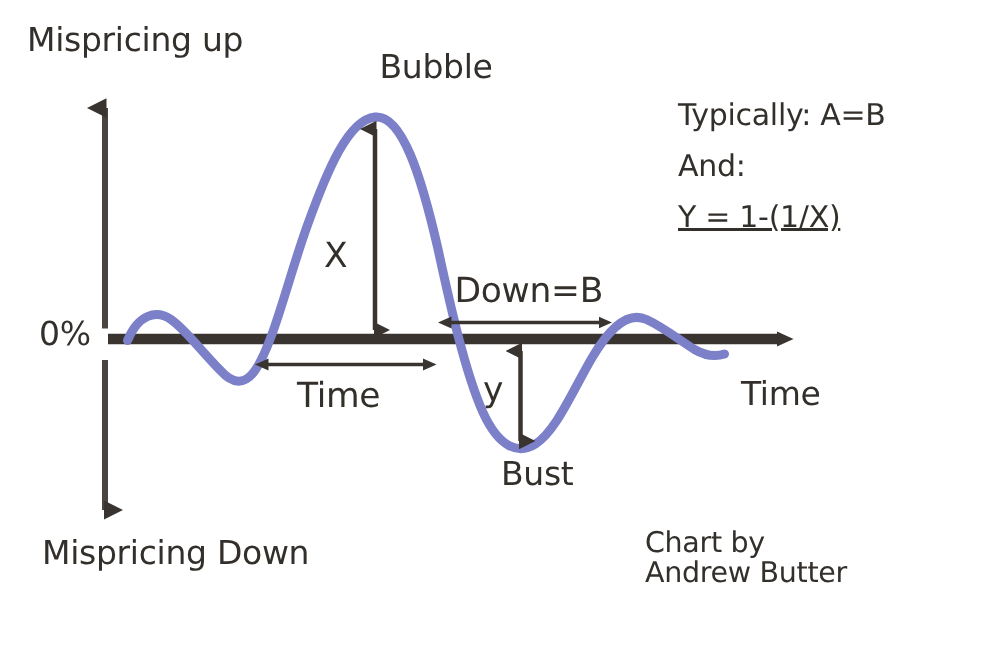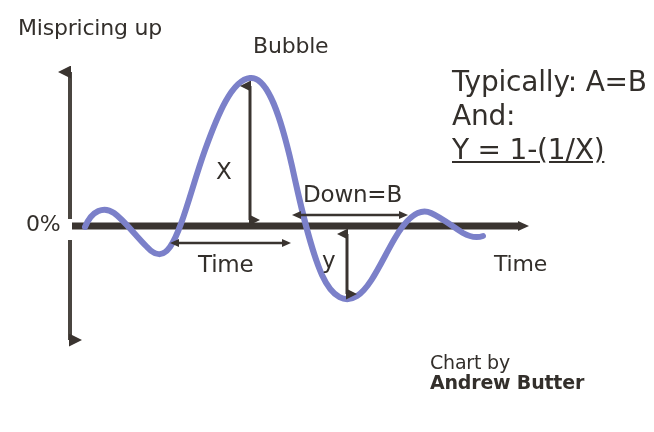--- a/index.html
+++ b/index.html
@@ -17,21 +17,21 @@
     color:#332f2b;
     white-space:nowrap;
     font-family:"DejaVu Sans","Liberation Sans",sans-serif;
     line-height:1.12;
     letter-spacing:-0.2px;
   }
   .lbl-big{font-size:22px;}
   .lbl-med{font-size:23px;}
   .lbl-mark{font-size:23px;}
   .lbl-small{font-size:19px;line-height:1.35;}
-  .formula{font-size:28px;line-height:1.45;}
+  .formula{font-size:20px;line-height:1.45;}
   .pct{font-size:22px;}
 </style>
 </head>
 <body>
 
 <div id="stage">
 
   <svg class="layer" viewBox="0 0 654 432">
     <defs>
       <marker id="ah-axis" markerWidth="11" markerHeight="11" refX="1" refY="5.5" orient="auto" markerUnits="userSpaceOnUse">
@@ -81,36 +81,38 @@
 
     <line x1="347" y1="234" x2="347" y2="294" stroke="#3a3430" stroke-width="3" marker-start="url(#ah-v-e)" marker-end="url(#ah-v-s)"></line>
 
     <line x1="178" y1="243" x2="283" y2="243" stroke="#3a3430" stroke-width="2.4" marker-start="url(#ah-sm-s)" marker-end="url(#ah-sm-e)"></line>
 
     <line x1="300" y1="215" x2="400" y2="215" stroke="#3a3430" stroke-width="2.4" marker-start="url(#ah-sm-s)" marker-end="url(#ah-sm-e)"></line>
   </svg>
 
   <div class="lbl lbl-big" style="left:18px;top:16px;">Mispricing up</div>
 
+  <div class="lbl lbl-big" style="left:28px;top:358px;">Mispricing Down</div>
 
   <div class="lbl pct" style="left:26px;top:212px;">0%</div>
 
   <div class="lbl lbl-big" style="left:253px;top:34px;">Bubble</div>
 
+  <div class="lbl lbl-big" style="left:334px;top:305px;">Bust</div>
 
   <div class="lbl lbl-mark" style="left:216px;top:159px;">X</div>
 
   <div class="lbl lbl-mark" style="left:322px;top:248px;">y</div>
 
   <div class="lbl lbl-med" style="left:198px;top:252px;">Time</div>
 
   <div class="lbl lbl-med" style="left:303px;top:182px;">Down=B</div>
 
   <div class="lbl lbl-big" style="left:494px;top:252px;">Time</div>
 
   <div class="lbl formula" style="left:452px;top:62px;">Typically: A=B</div>
   <div class="lbl formula" style="left:452px;top:96px;">And:</div>
   <div class="lbl formula" style="left:452px;top:130px;text-decoration:underline;">Y = 1-(1/X)</div>
 
   <div class="lbl lbl-small" style="left:430px;top:350px;">Chart by</div>
-  <div class="lbl lbl-small" style="left:430px;top:370px;font-weight:bold;">Andrew Butter</div>
+  <div class="lbl lbl-small" style="left:430px;top:370px;">Andrew Butter</div>
 
 </div>
 
 </body></html>

